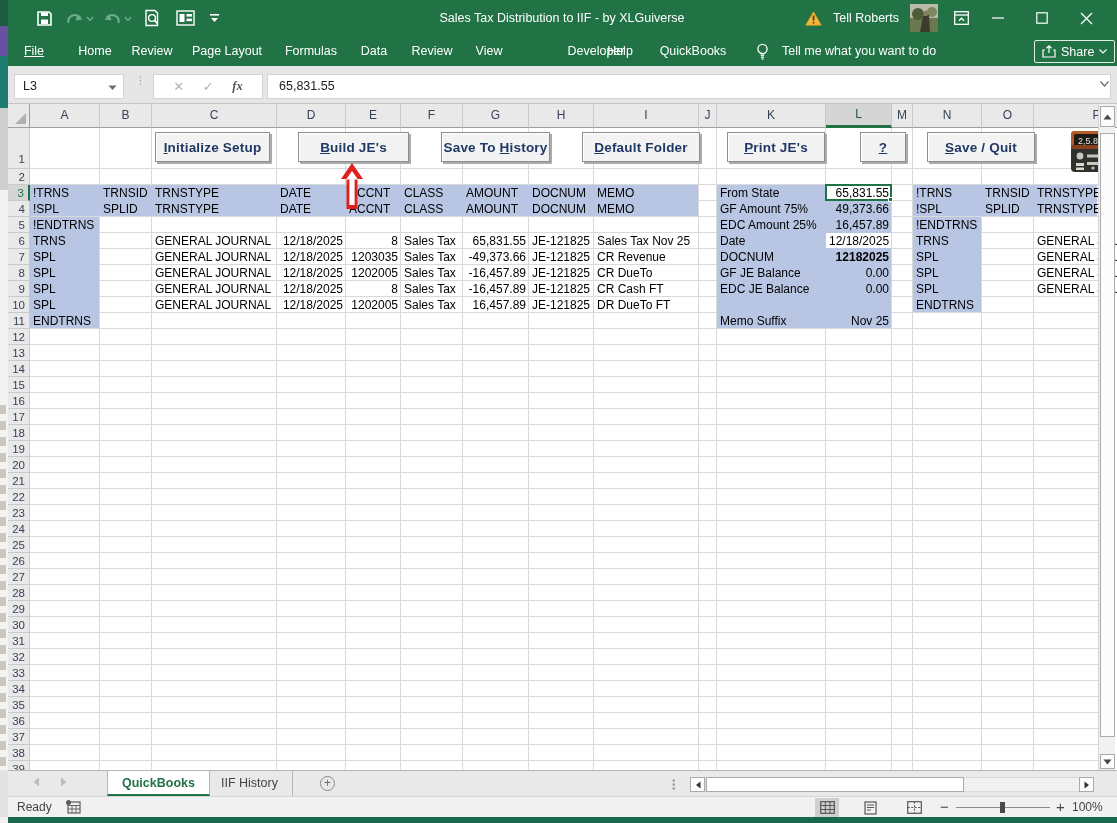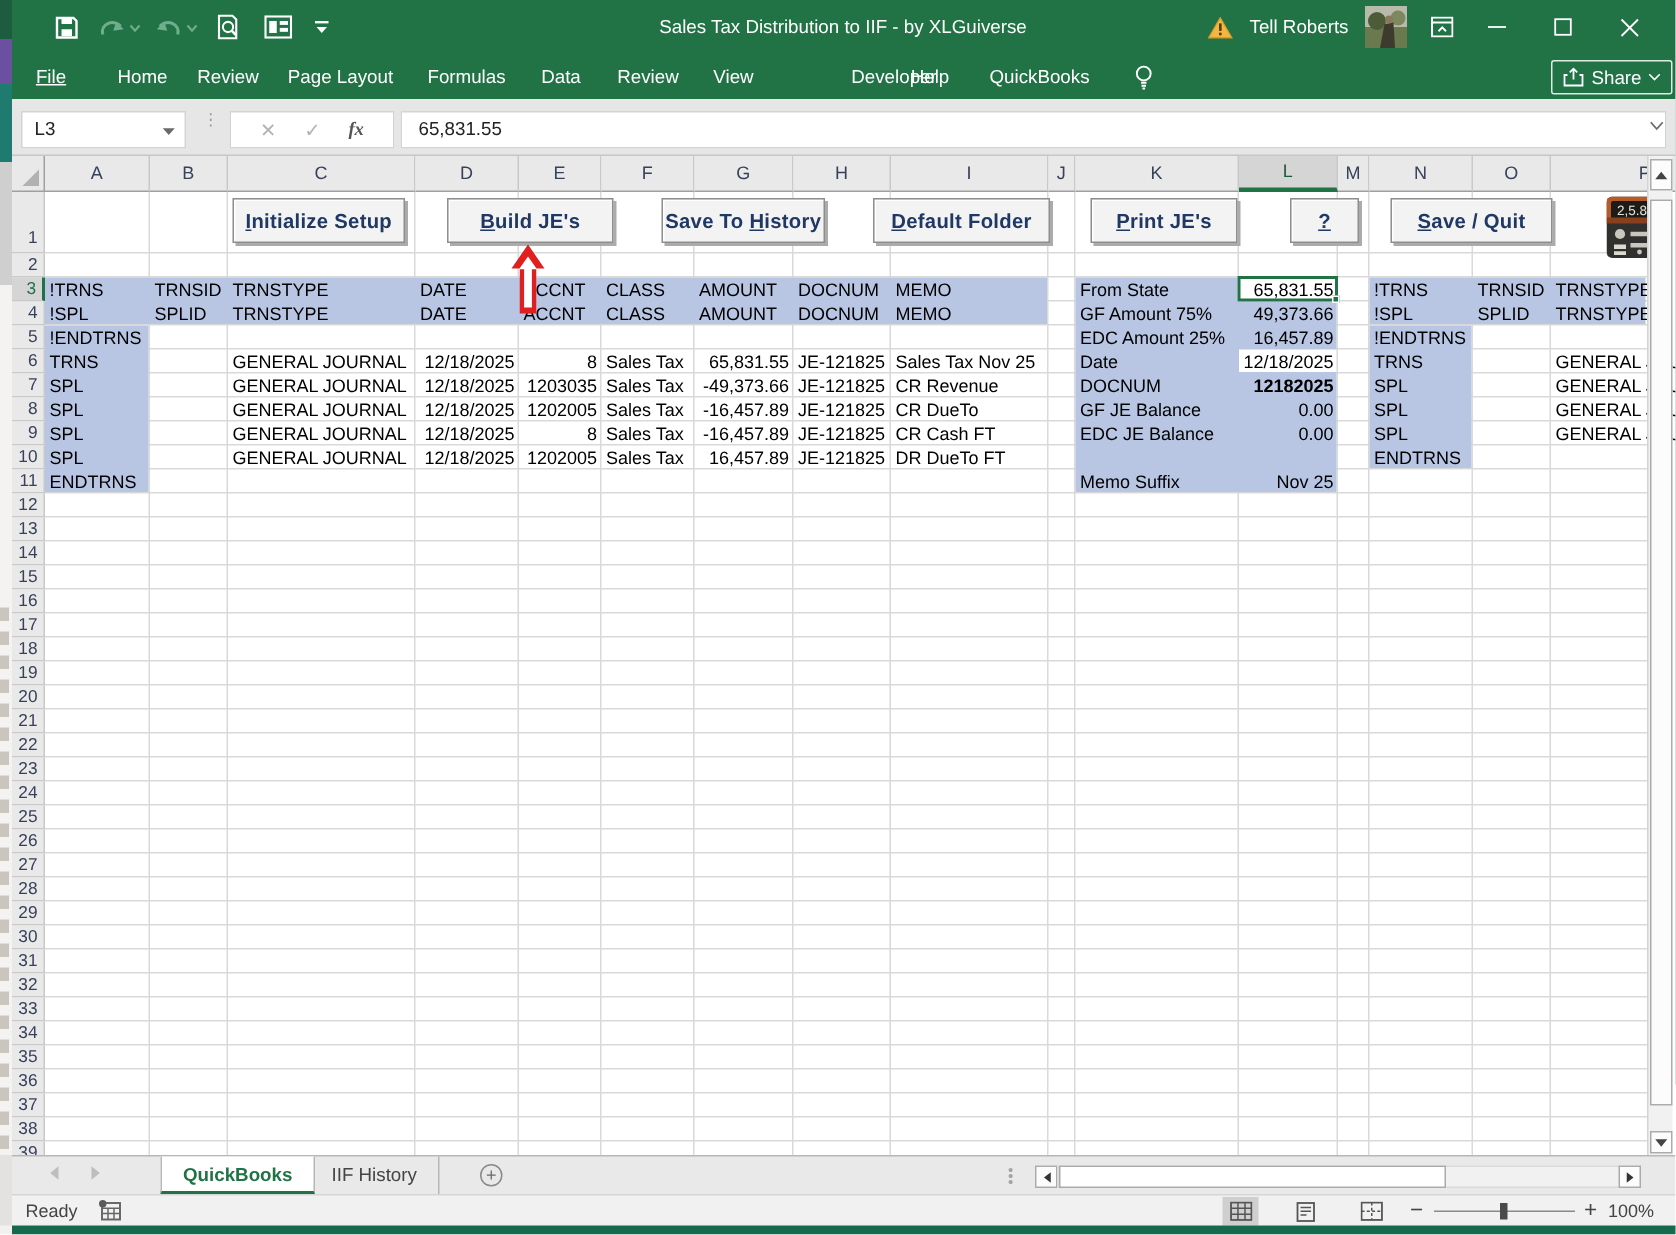--- a/index.html
+++ b/index.html
@@ -243,20 +243,21 @@
           <span class="rtab" style="left:685px;">QuickBooks</span>
         </div>
       <span style="position:absolute; left:747px; top:7px;">
         <svg width="15" height="17" viewBox="0 0 15 17">
             <circle cx="7.5" cy="6" r="4.6" fill="none" stroke="#fff" stroke-width="1.3"></circle>
             <line x1="5.7" y1="12.2" x2="9.3" y2="12.2" stroke="#fff" stroke-width="1.3"></line>
             <line x1="6" y1="14.2" x2="9" y2="14.2" stroke="#fff" stroke-width="1.3"></line>
             <line x1="6.6" y1="16" x2="8.4" y2="16" stroke="#fff" stroke-width="1.3"></line>
           </svg>
       </span>
+      <span id="tellme" style="left:774px;">Tell me what you want to do</span>
       <div id="share-btn" style="left:1026px;">
         <svg width="14" height="13" viewBox="0 0 14 13">
             <path d="M7 8 V1 M4.5 3.2 L7 0.8 L9.5 3.2" fill="none" stroke="#fff" stroke-width="1.2"></path>
             <path d="M3 5 H1 V12 H13 V5 H11" fill="none" stroke="#fff" stroke-width="1.2"></path>
           </svg>
         <span>Share</span>
         <svg width="8" height="5" viewBox="0 0 8 5">
             <path d="M0.5 0.5 L4 4 L7.5 0.5" fill="none" stroke="#fff" stroke-width="1.1"></path>
           </svg>
       </div>

